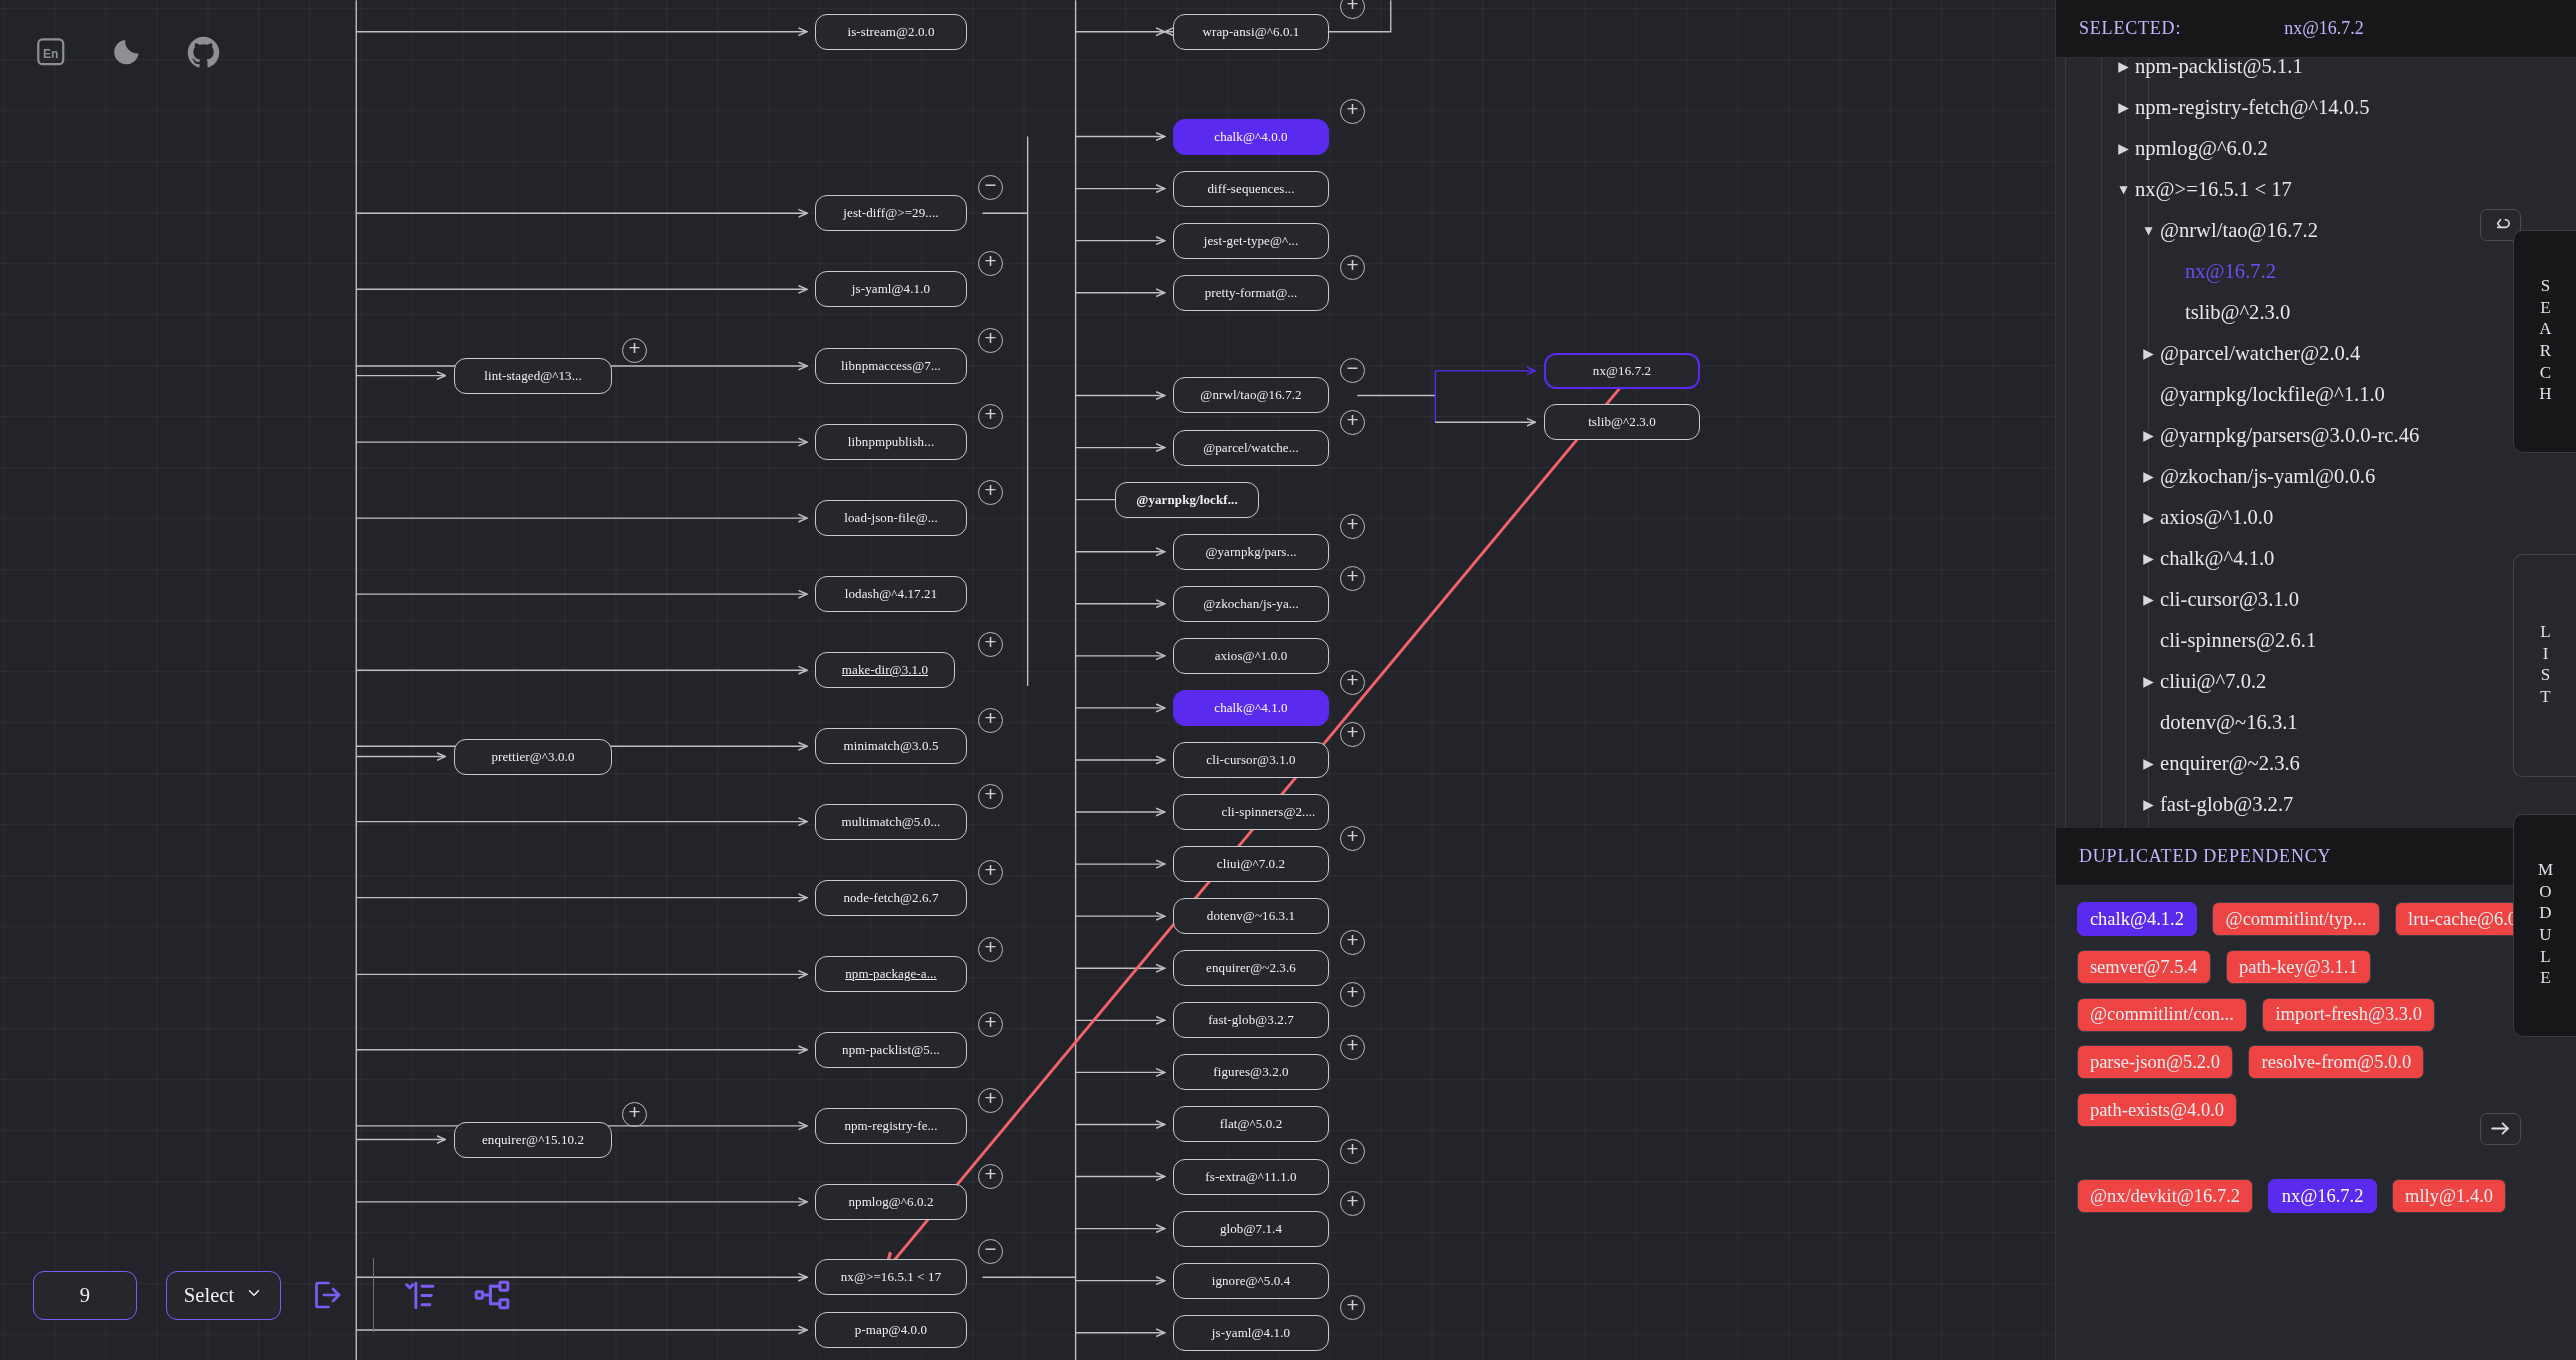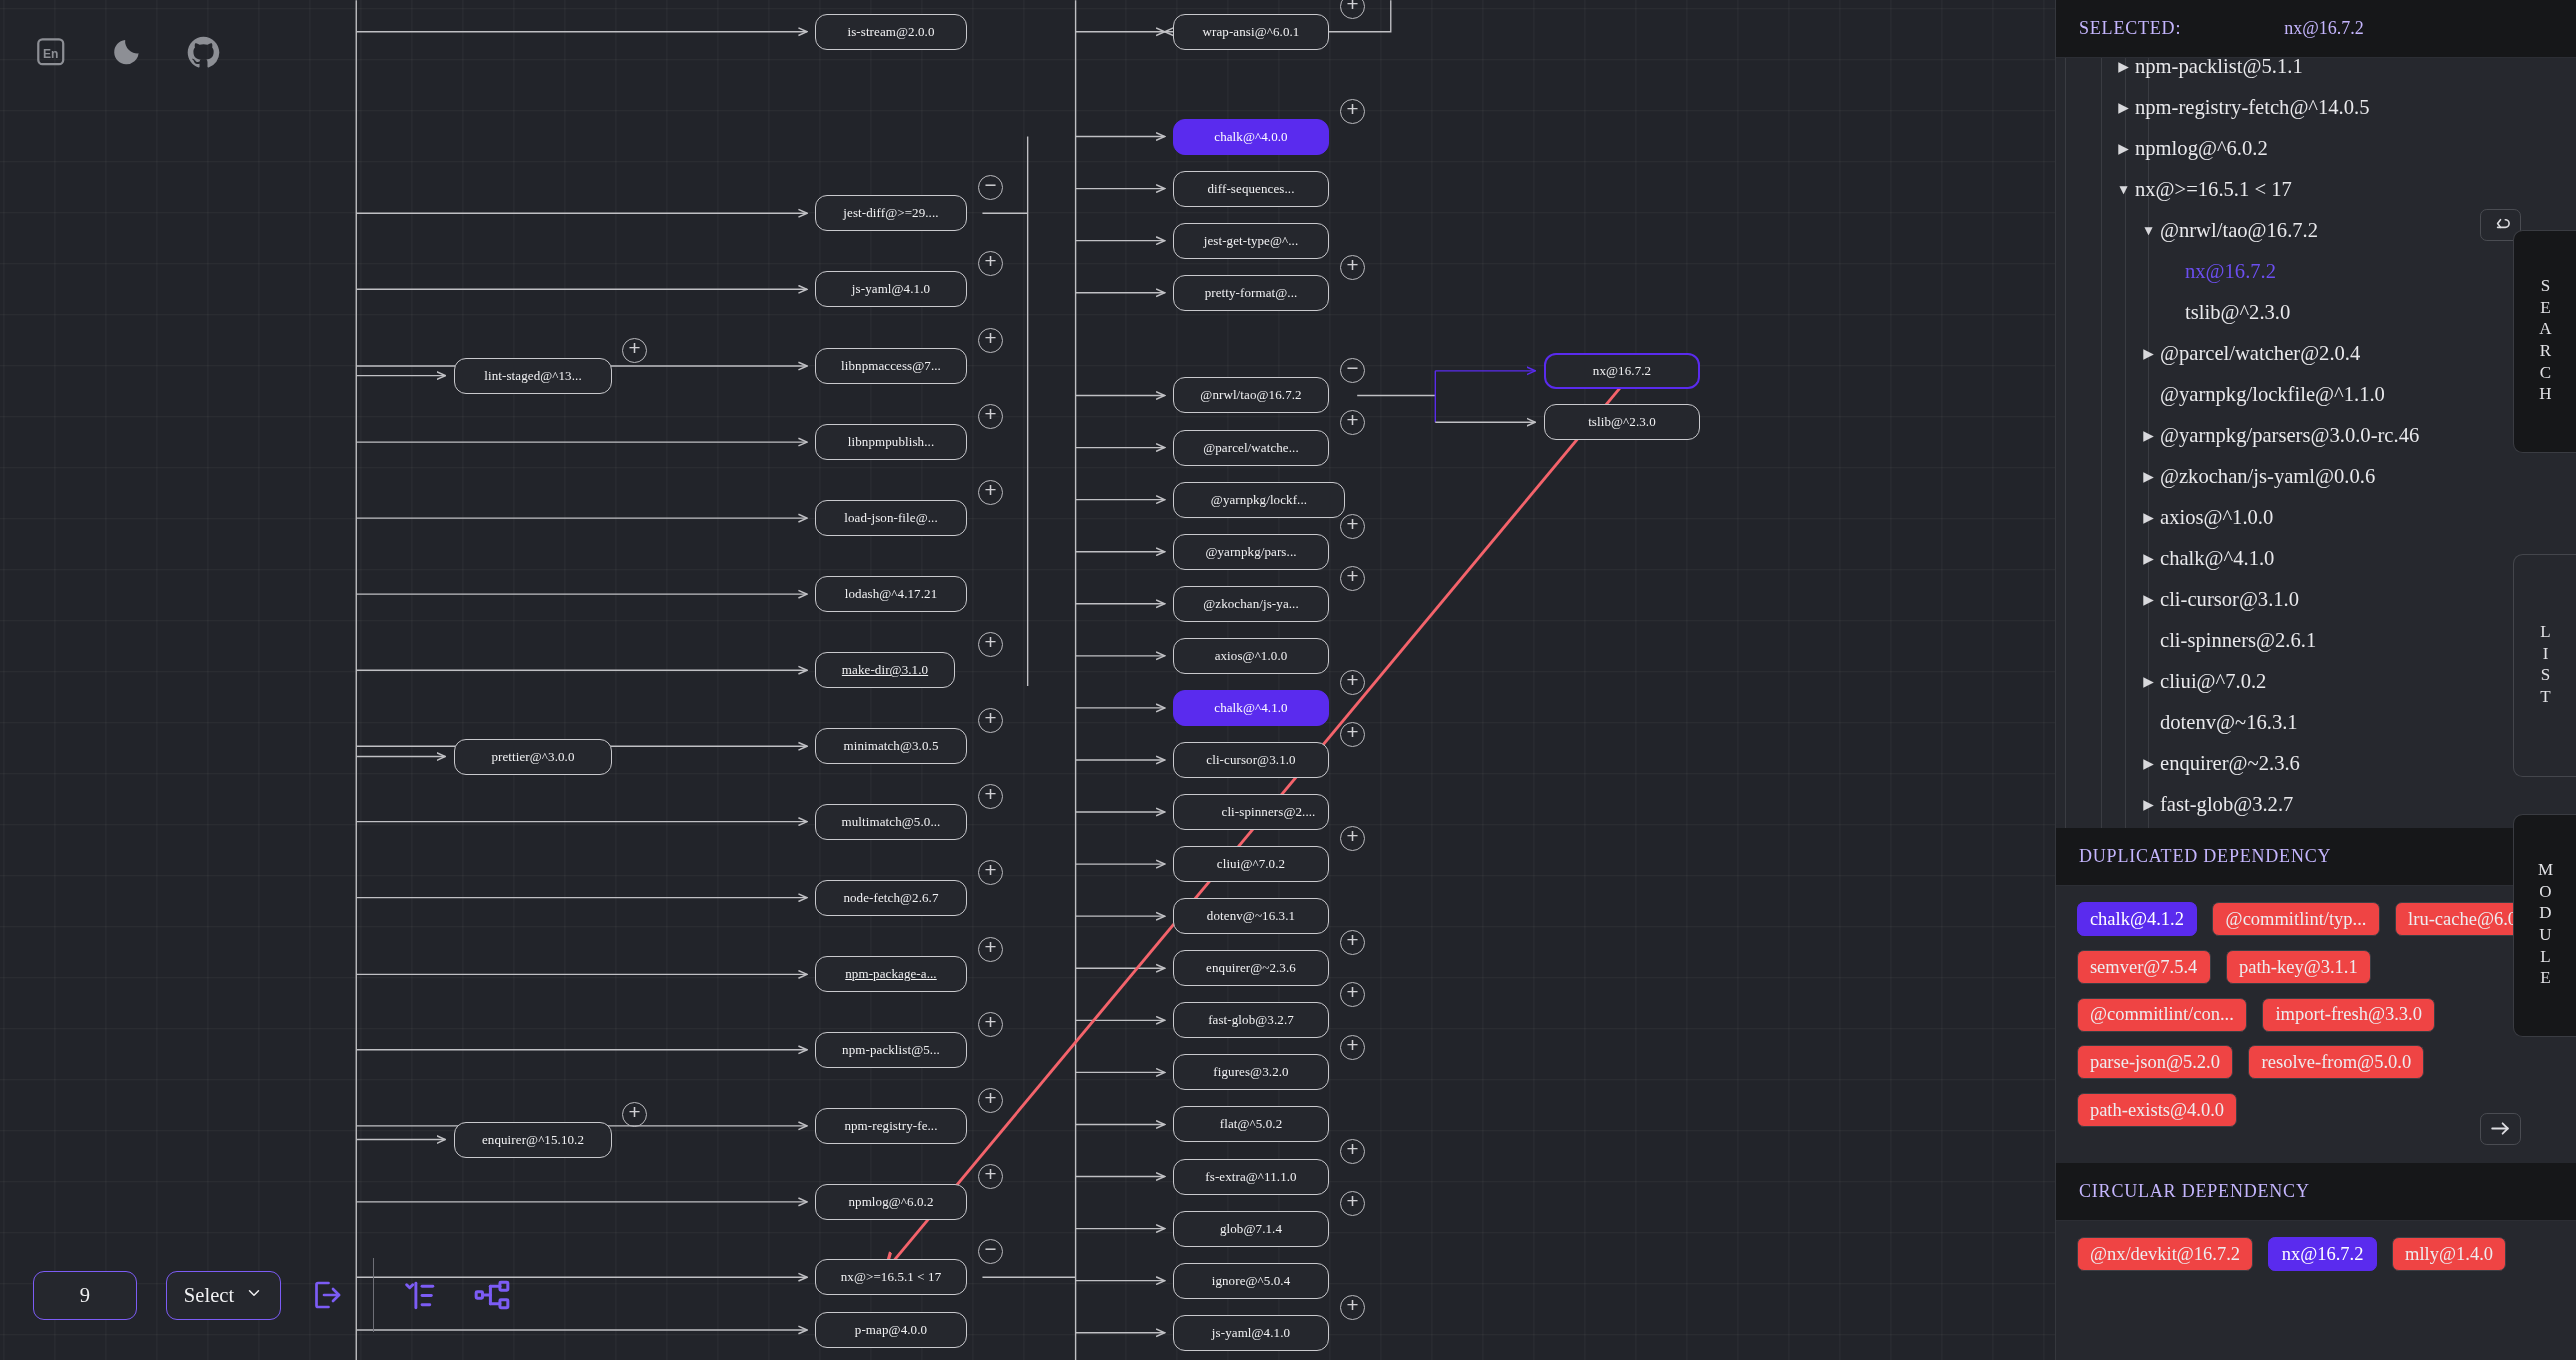--- a/index.html
+++ b/index.html
@@ -342,21 +342,21 @@
         <span>+</span>
       </div>
       <div class="node" style="left: 1173px; top: 377px; width: 156px;">@nrwl/tao@16.7.2</div>
       <div class="expander minus" style="left: 1340px; top: 358px;">
         <span>−</span>
       </div>
       <div class="node" style="left: 1173px; top: 430px; width: 156px;">@parcel/watche...</div>
       <div class="expander" style="left: 1340px; top: 410px;">
         <span>+</span>
       </div>
-      <div class="node" style="left: 1173px; top: 482px; width: 172px;">@yarnpkg/lockf...</div>
+      <div class="node" style="left: 1115px; top: 482px; width: 144px; font-weight: bold;">@yarnpkg/lockf...</div>
       <div class="node" style="left: 1173px; top: 534px; width: 156px;">@yarnpkg/pars...</div>
       <div class="expander" style="left: 1340px; top: 514px;">
         <span>+</span>
       </div>
       <div class="node" style="left: 1173px; top: 586px; width: 156px;">@zkochan/js-ya...</div>
       <div class="expander" style="left: 1340px; top: 566px;">
         <span>+</span>
       </div>
       <div class="node" style="left: 1173px; top: 638px; width: 156px;">axios@^1.0.0</div>
       <div class="node sel" style="left: 1173px; top: 690px; width: 156px;">chalk@^4.1.0</div>
@@ -531,23 +531,20 @@
       <div class="chip">path-key@3.1.1</div>
       <div class="chip">@commitlint/con...</div>
       <div class="chip">import-fresh@3.3.0</div>
       <div class="chip">parse-json@5.2.0</div>
       <div class="chip">resolve-from@5.0.0</div>
       <div class="chip">path-exists@4.0.0</div>
     </div>
 </div>
 
 <div class="panel" id="circ-panel" style="top:1163px; height:197px; width:521px;">
-  <div class="panel-hd">
-    <span>CIRCULAR DEPENDENCY</span>
-  </div>
   <div class="chips" id="circ-chips">
       <div class="chip">@nx/devkit@16.7.2</div>
       <div class="chip sel">nx@16.7.2</div>
       <div class="chip">mlly@1.4.0</div>
     </div>
 </div>
 
 <div id="bottombar">
   <input class="depth-input" type="text" value="9" style="">
   <div class="sel-box">

